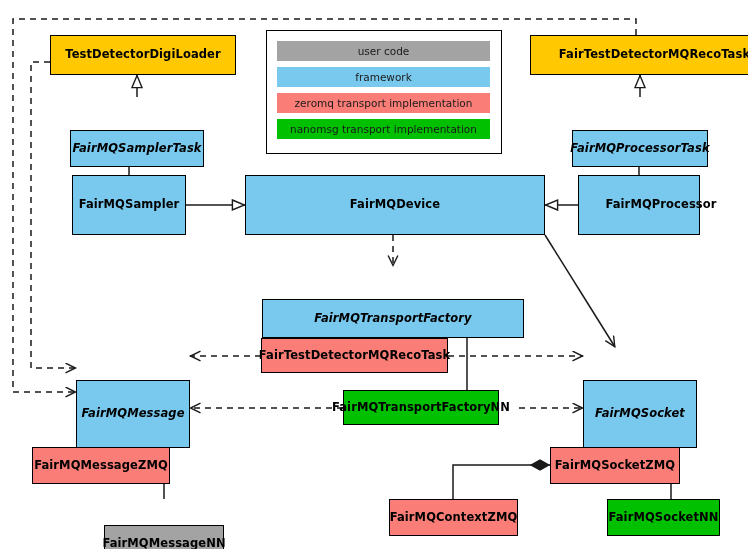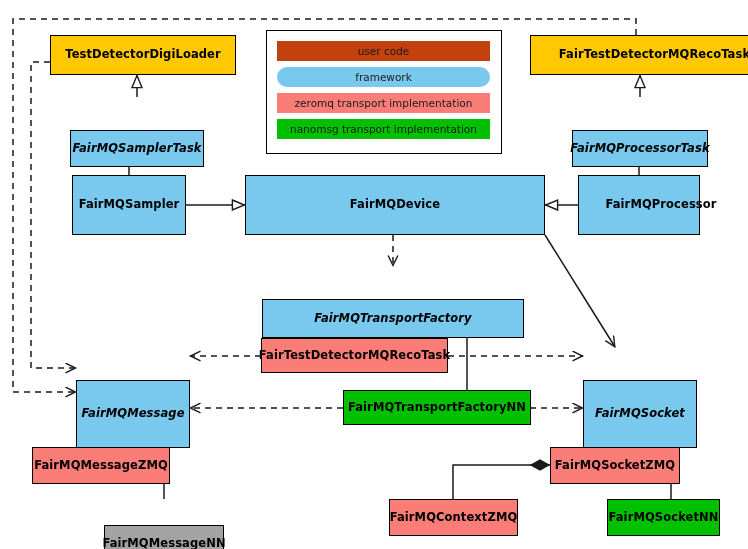--- a/index.html
+++ b/index.html
@@ -95,36 +95,36 @@
 
       <path d="M608,447 L608,415" marker-end="url(#hollowTri)"></path>
 
       <path d="M671,499 L671,415" marker-end="url(#hollowTri)"></path>
 
       <path d="M453,499 L453,465 L550,465" marker-end="url(#filledDiamond)"></path>
     </g>
   </svg>
 
   <div class="legend-box" id="legend-box" style="left:266px;top:30px;width:236px;height:124px;">
-      <div class="legend-row" style="left: 10px; top: 10px; width: 213px; height: 20px; background: #c2410c;">user code</div>
-      <div class="legend-row" style="left: 10px; top: 36px; width: 213px; height: 20px; background: rgb(121, 201, 238); border-radius: 10px;">framework</div>
+      <div class="legend-row" style="left: 10px; top: 10px; width: 213px; height: 20px; background: #a3a3a3;">user code</div>
+      <div class="legend-row" style="left: 10px; top: 36px; width: 213px; height: 20px; background: rgb(121, 201, 238);">framework</div>
       <div class="legend-row" style="left: 10px; top: 62px; width: 213px; height: 20px; background: rgb(250, 125, 119);">zeromq transport implementation</div>
       <div class="legend-row" style="left: 10px; top: 88px; width: 213px; height: 20px; background: rgb(0, 192, 0);">nanomsg transport implementation</div>
     </div>
 
 <div class="node" style="left: 50px; top: 35px; width: 186px; height: 40px; background: rgb(255, 200, 0);">TestDetectorDigiLoader</div>
     <div class="node" style="left: 530px; top: 35px; width: 249px; height: 40px; background: rgb(255, 200, 0);">FairTestDetectorMQRecoTask</div>
     <div class="node abstract" style="left: 70px; top: 97px; width: 134px; height: 37px; background: rgb(121, 201, 238);">FairMQSamplerTask</div>
     <div class="node abstract" style="left: 572px; top: 97px; width: 136px; height: 37px; background: rgb(121, 201, 238);">FairMQProcessorTask</div>
     <div class="node" style="left: 72px; top: 175px; width: 114px; height: 60px; background: rgb(121, 201, 238);">FairMQSampler</div>
     <div class="node" style="left: 245px; top: 175px; width: 300px; height: 60px; background: rgb(121, 201, 238);">FairMQDevice</div>
     <div class="node" style="left: 578px; top: 175px; width: 122px; height: 60px; background: rgb(121, 201, 238); padding-left: 44px;">FairMQProcessor</div>
     <div class="node abstract" style="left: 262px; top: 266px; width: 262px; height: 39px; background: rgb(121, 201, 238);">FairMQTransportFactory</div>
     <div class="node" style="left: 261px; top: 338px; width: 187px; height: 35px; background: rgb(250, 125, 119);">FairTestDetectorMQRecoTask</div>
-    <div class="node" style="left: 343px; top: 390px; width: 188px; height: 35px; background: rgb(0, 192, 0);">FairMQTransportFactoryNN</div>
+    <div class="node" style="left: 343px; top: 390px; width: 156px; height: 35px; background: rgb(0, 192, 0);">FairMQTransportFactoryNN</div>
     <div class="node abstract" style="left: 76px; top: 347px; width: 114px; height: 68px; background: rgb(121, 201, 238);">FairMQMessage</div>
     <div class="node abstract" style="left: 583px; top: 347px; width: 114px; height: 68px; background: rgb(121, 201, 238);">FairMQSocket</div>
     <div class="node" style="left: 32px; top: 447px; width: 138px; height: 37px; background: rgb(250, 125, 119);">FairMQMessageZMQ</div>
     <div class="node" style="left: 104px; top: 525px; width: 120px; height: 37px; background: #a3a3a3;">FairMQMessageNN</div>
     <div class="node" style="left: 550px; top: 447px; width: 130px; height: 37px; background: rgb(250, 125, 119);">FairMQSocketZMQ</div>
     <div class="node" style="left: 607px; top: 499px; width: 113px; height: 37px; background: rgb(0, 192, 0);">FairMQSocketNN</div>
     <div class="node" style="left: 389px; top: 499px; width: 129px; height: 37px; background: rgb(250, 125, 119);">FairMQContextZMQ</div>
   </div>
 
 </body></html>

